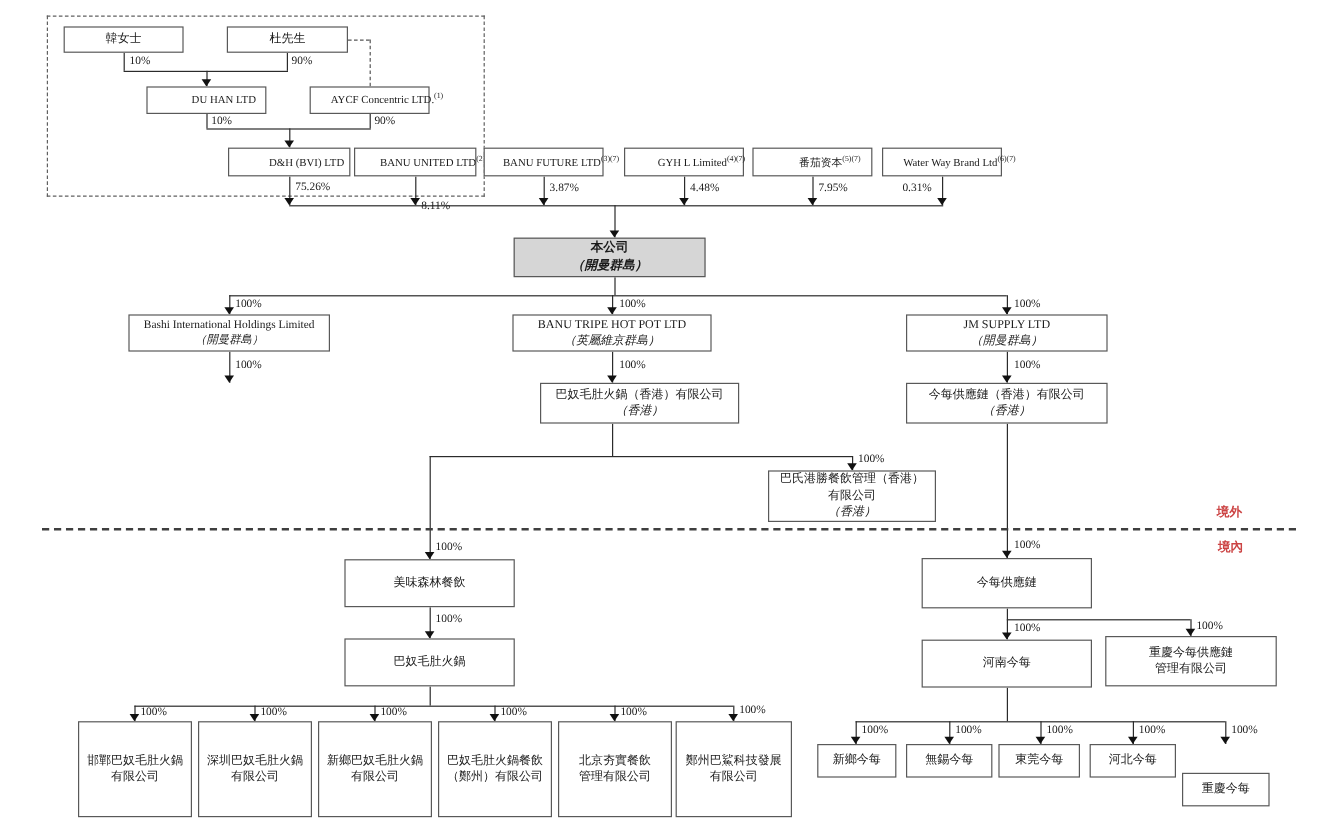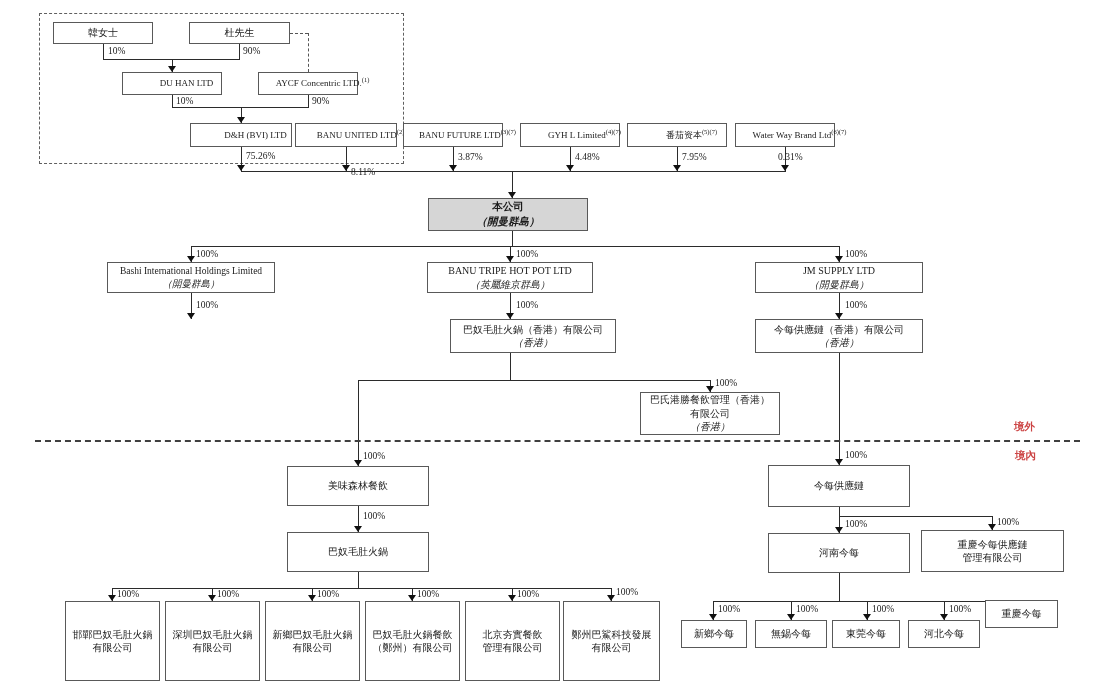--- a/index.html
+++ b/index.html
@@ -129,21 +129,21 @@
 
   <div class="pct" style="left:108px;top:46px;">10%</div>
   <div class="pct" style="left:243px;top:46px;">90%</div>
   <div class="pct" style="left:176px;top:96px;">10%</div>
   <div class="pct" style="left:312px;top:96px;">90%</div>
   <div class="pct" style="left:246px;top:151px;">75.26%</div>
   <div class="pct" style="left:351px;top:151px;margin-top:16px;">8.11%</div>
   <div class="pct" style="left:458px;top:152px;">3.87%</div>
   <div class="pct" style="left:575px;top:152px;">4.48%</div>
   <div class="pct" style="left:682px;top:152px;">7.95%</div>
-  <div class="pct" style="left:778px;top:152px;">0.31%</div>
+  <div class="pct" style="left:752px;top:152px;">0.31%</div>
   <div class="pct" style="left:196px;top:249px;">100%</div>
   <div class="pct" style="left:516px;top:249px;">100%</div>
   <div class="pct" style="left:845px;top:249px;">100%</div>
   <div class="pct" style="left:196px;top:300px;">100%</div>
   <div class="pct" style="left:516px;top:300px;">100%</div>
   <div class="pct" style="left:845px;top:300px;">100%</div>
   <div class="pct" style="left:715px;top:378px;">100%</div>
   <div class="pct" style="left:363px;top:451px;">100%</div>
   <div class="pct" style="left:845px;top:450px;">100%</div>
   <div class="pct" style="left:363px;top:511px;">100%</div>
@@ -276,17 +276,17 @@
   </div>
   <div class="node" style="left:755px;top:620px;width:72px;height:28px;">
     <div>無錫今每</div>
   </div>
   <div class="node" style="left:832px;top:620px;width:68px;height:28px;">
     <div>東莞今每</div>
   </div>
   <div class="node" style="left:908px;top:620px;width:72px;height:28px;">
     <div>河北今每</div>
   </div>
-  <div class="node" style="left:985px;top:600px;width:73px;height:28px;">
+  <div class="node" style="left:985px;top:644px;width:73px;height:28px;">
     <div>重慶今每</div>
   </div>
 
 </div>
 
 </body></html>

